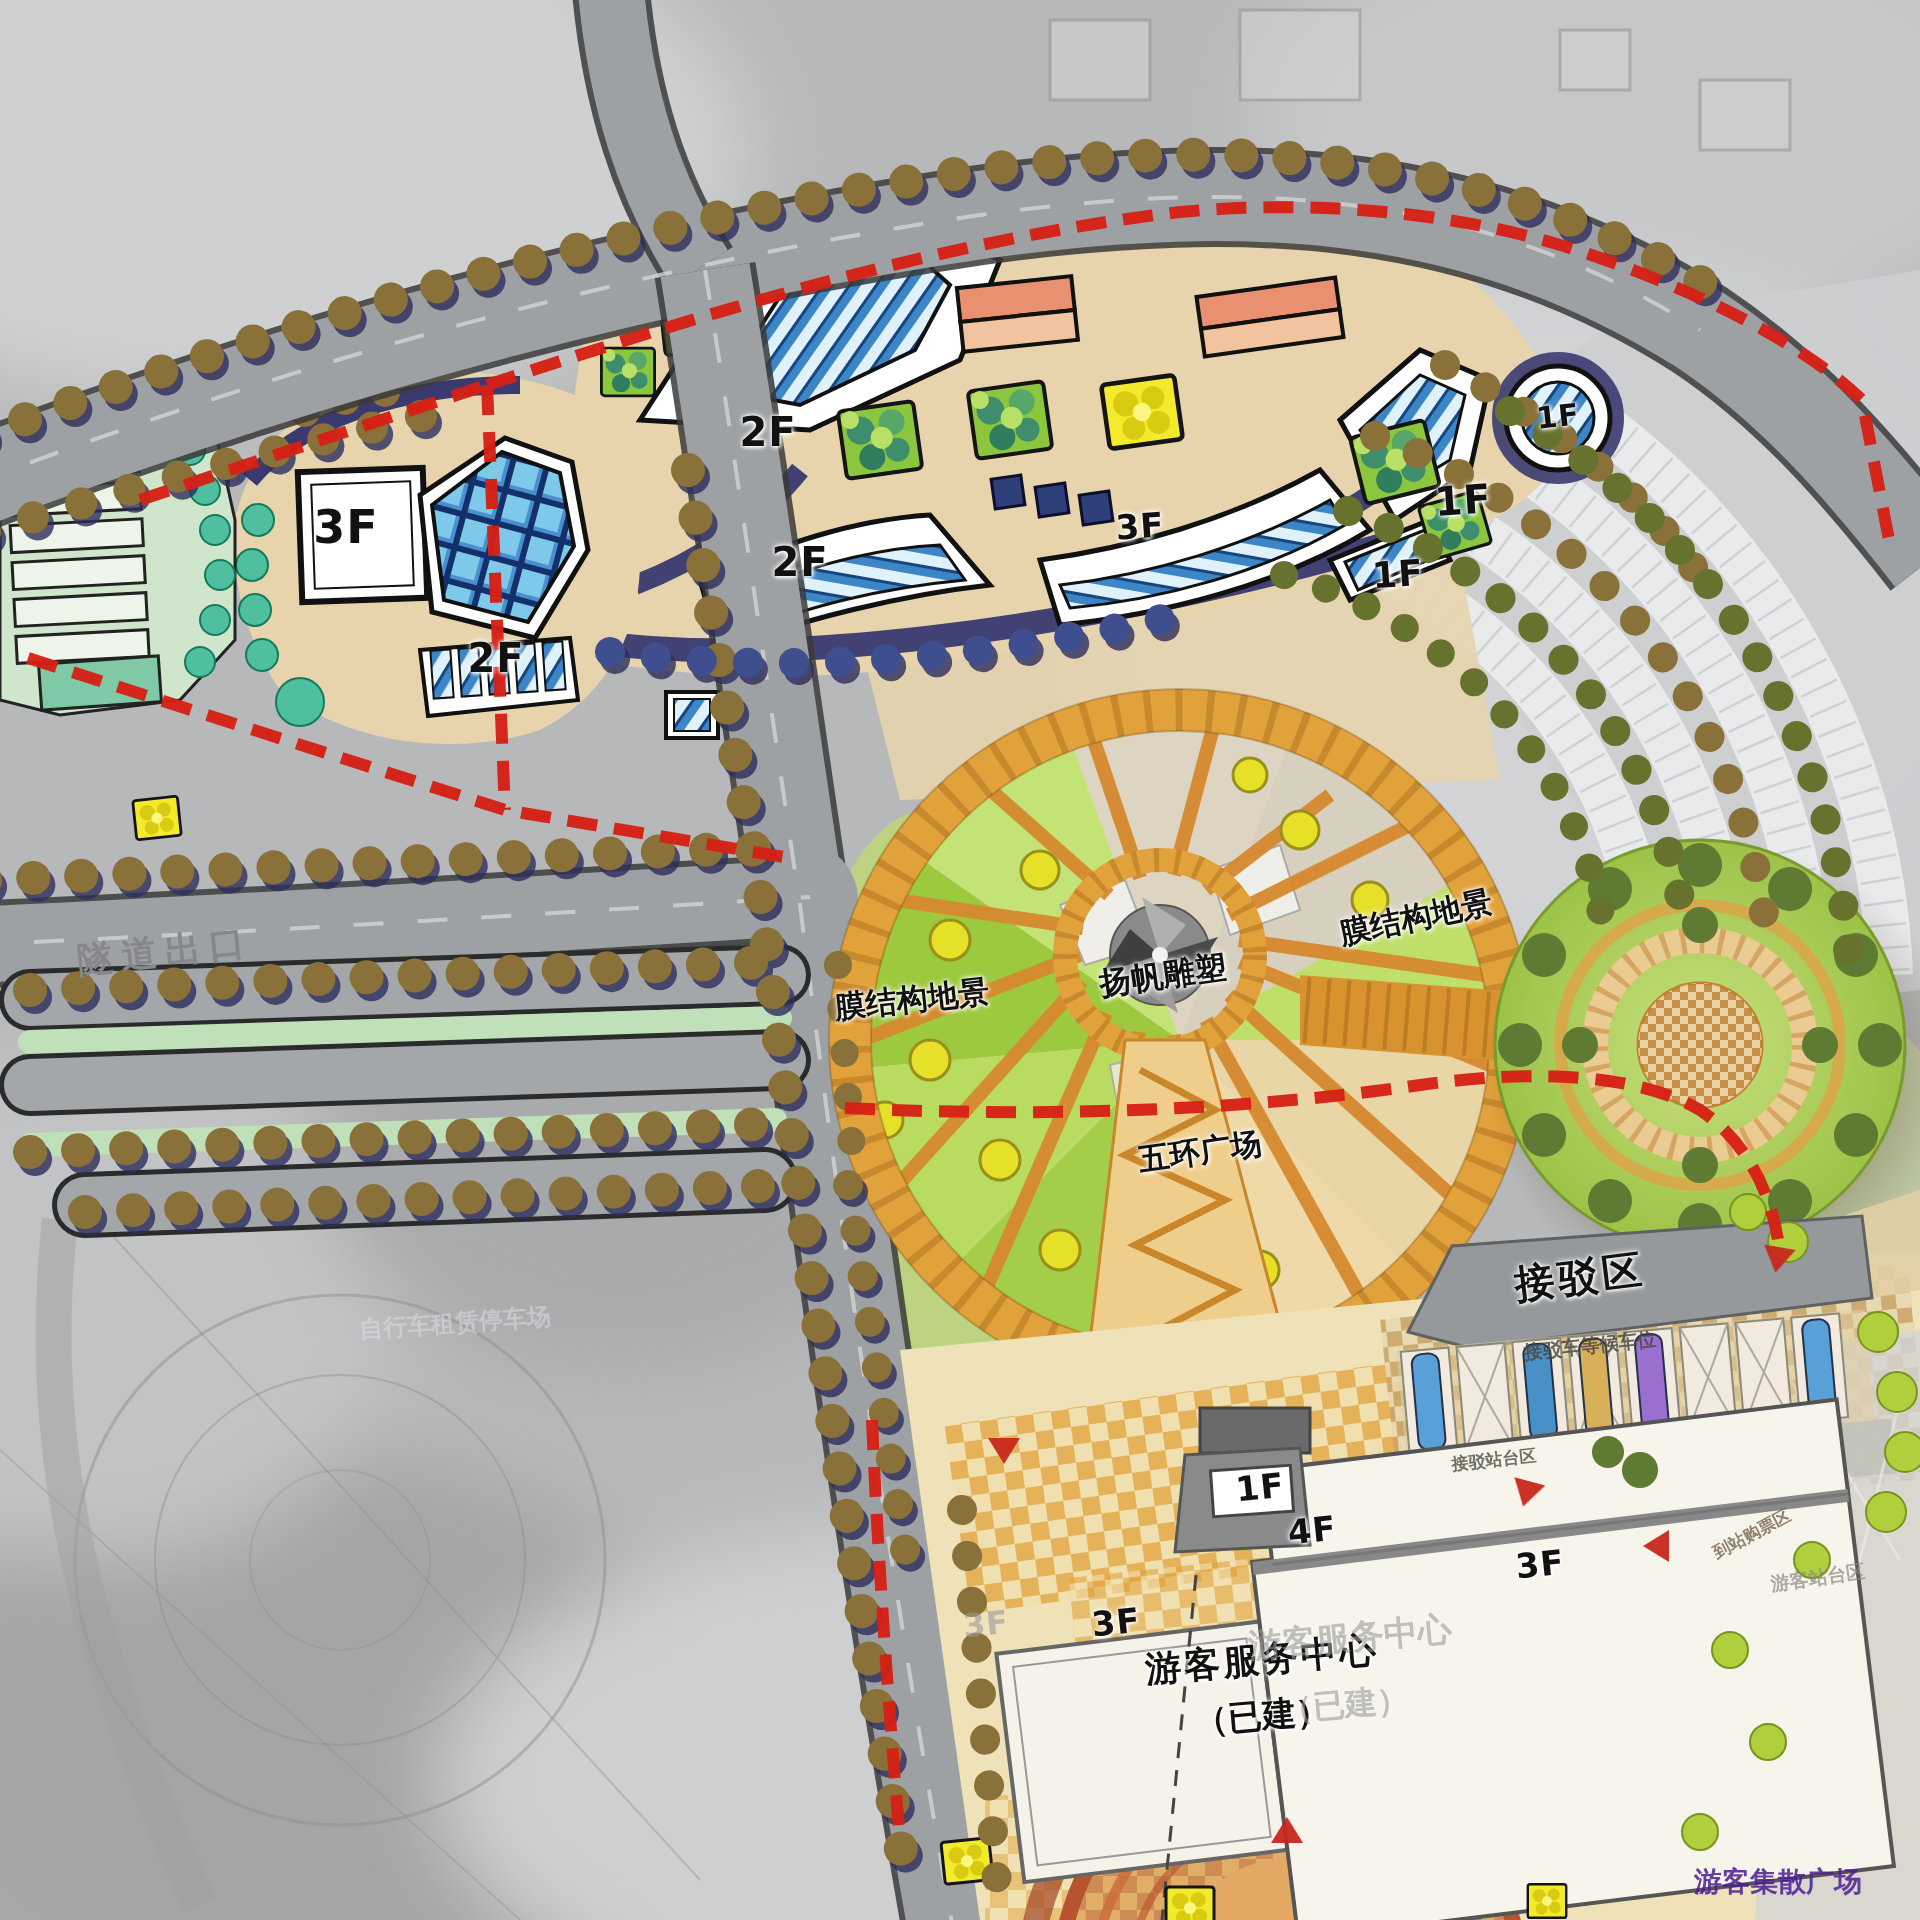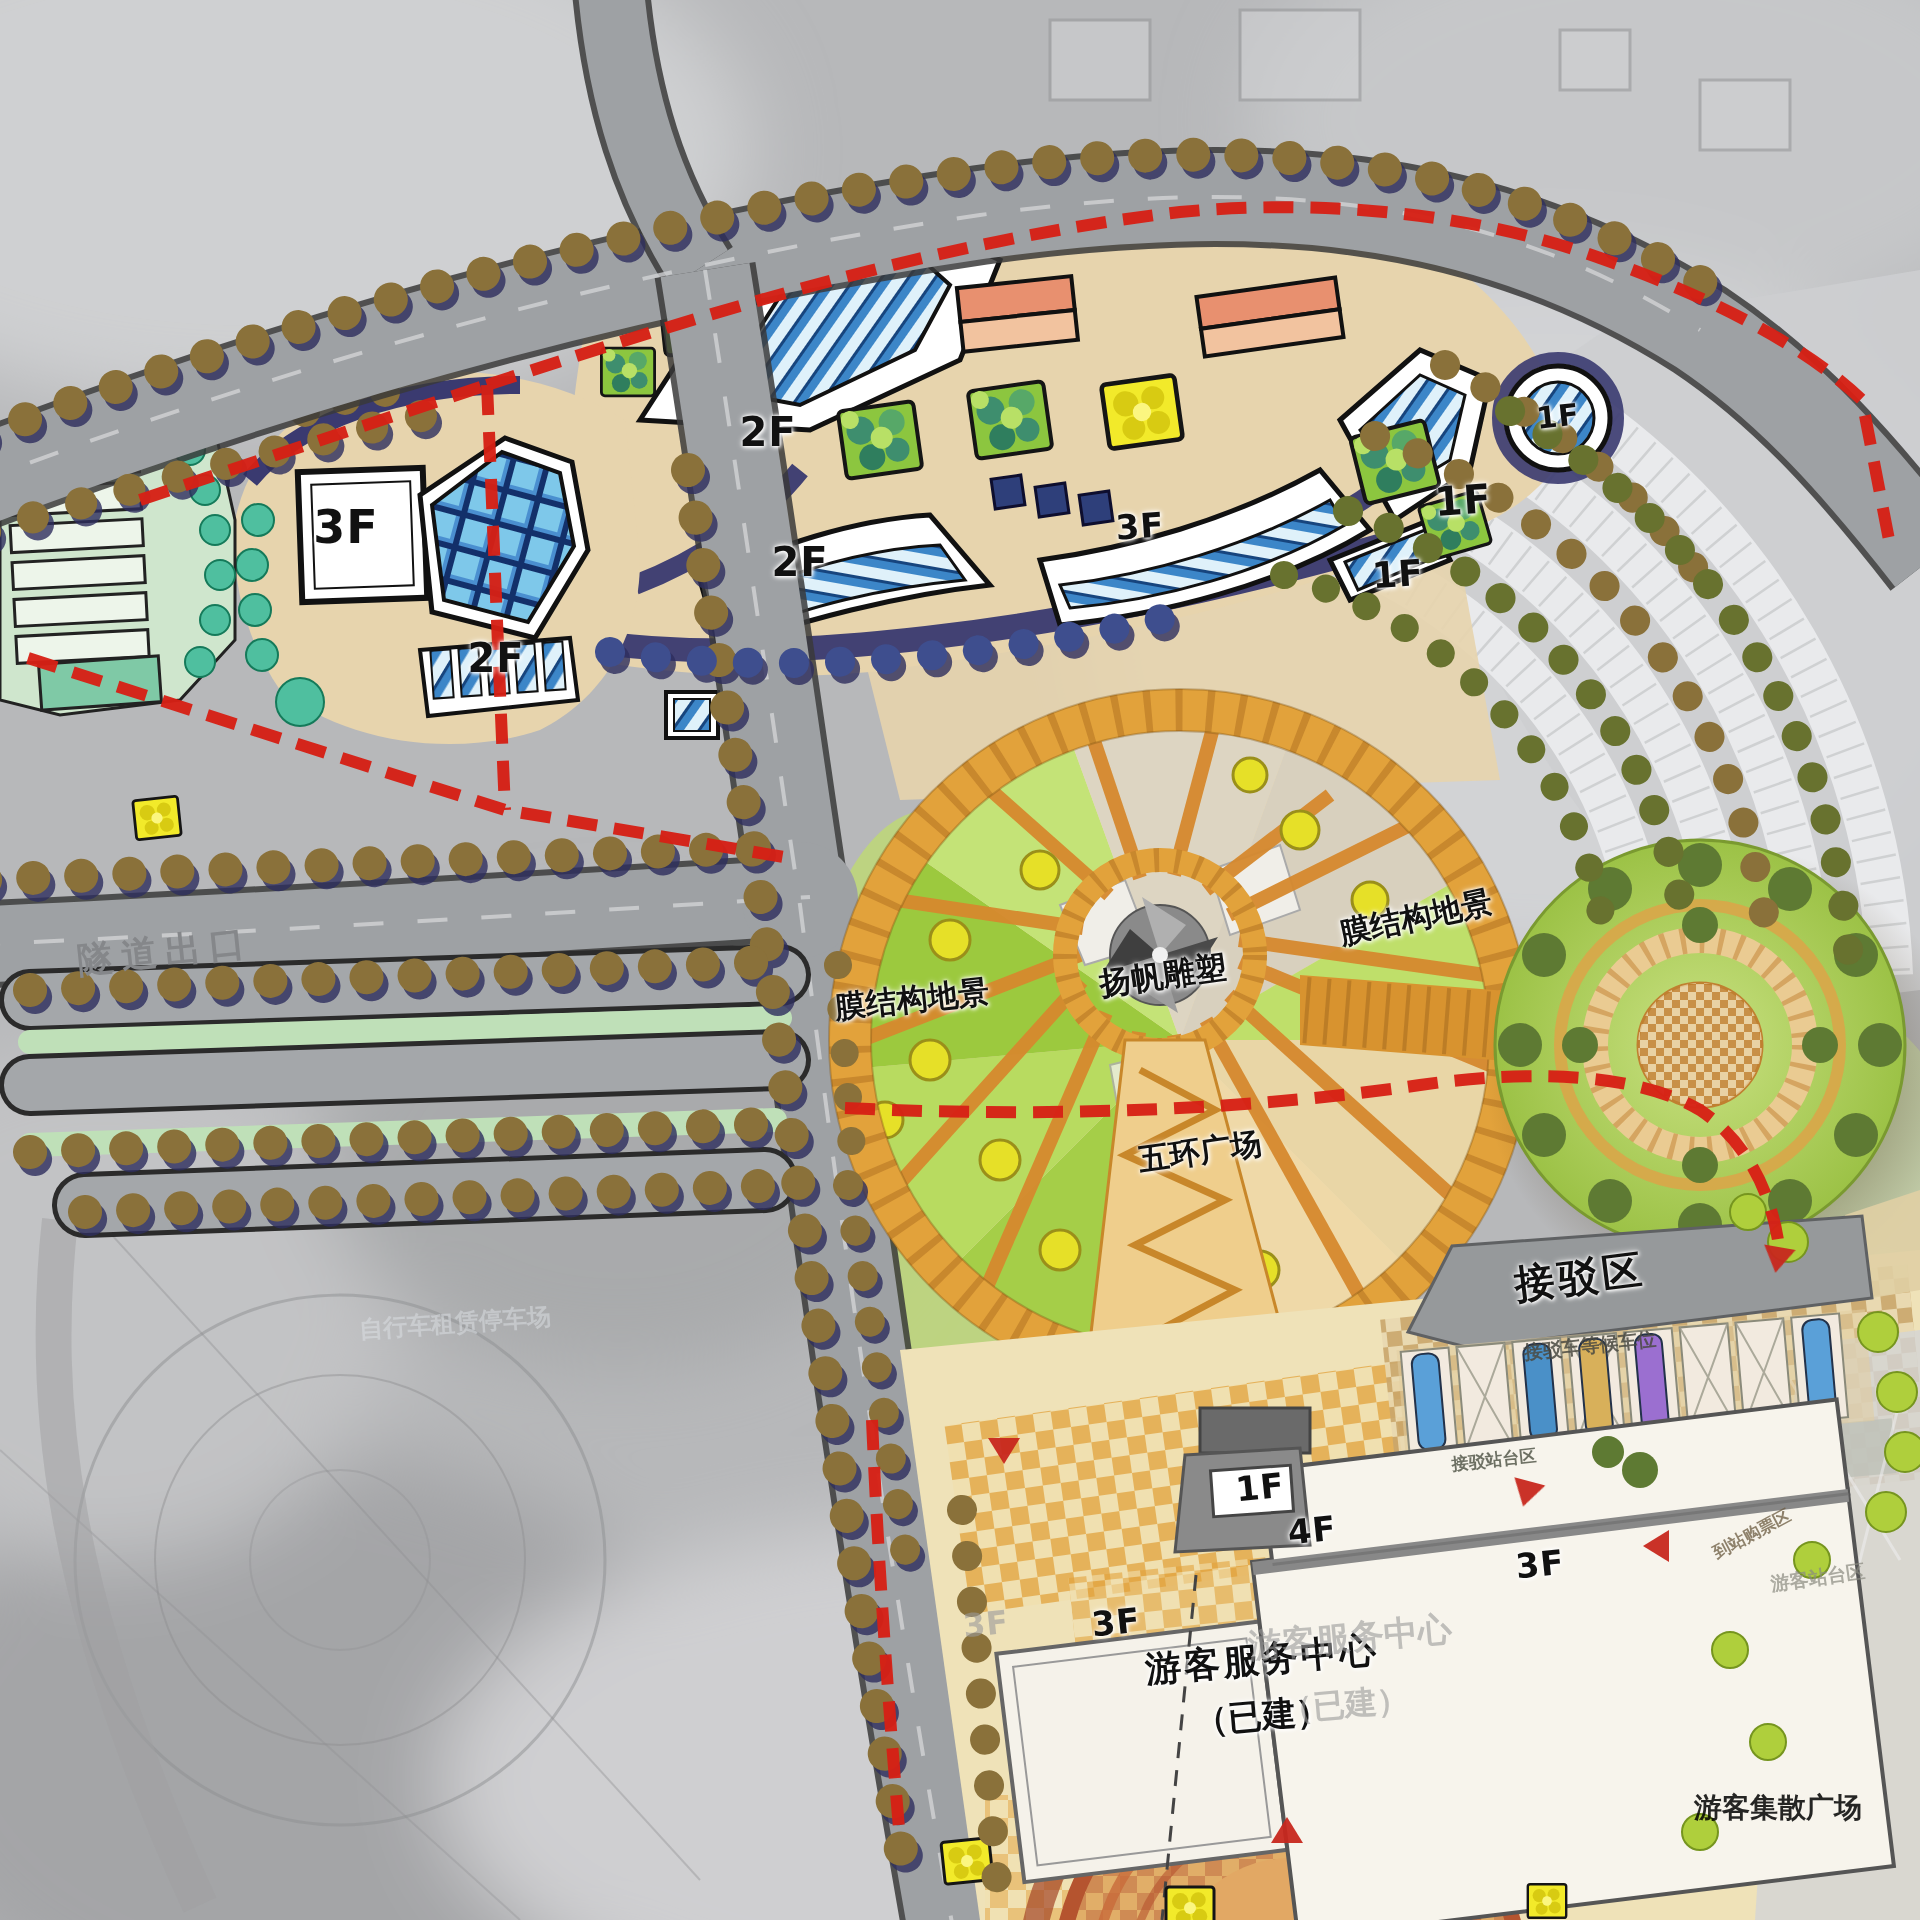--- a/index.html
+++ b/index.html
@@ -547,21 +547,21 @@
   <div class="lbl" style="left:1200px;top:1152px;font-size:31px;transform:translate(-50%,-50%) rotate(-8deg);">五环广场</div>
   <div class="lbl" style="left:1580px;top:1277px;font-size:40px;letter-spacing:4px;transform:translate(-50%,-50%) rotate(-7deg);">接驳区</div>
   <div class="lbl faint" style="left:1590px;top:1346px;font-size:19px;color:#4a4a42;opacity:.85;transform:translate(-50%,-50%) rotate(-6deg);">接驳车等候车位</div>
   <div class="lbl faint" style="left:1494px;top:1460px;font-size:17px;color:#3f4436;opacity:.75;transform:translate(-50%,-50%) rotate(-6deg);">接驳站台区</div>
   <div class="lbl faint" style="left:1752px;top:1534px;font-size:17px;color:#6b5b40;opacity:.75;transform:translate(-50%,-50%) rotate(-28deg);">到站购票区</div>
   <div class="lbl faint" style="left:1818px;top:1578px;font-size:19px;color:#8a8a80;opacity:.7;transform:translate(-50%,-50%) rotate(-8deg);">游客站台区</div>
   <div class="lbl" style="left:1262px;top:1660px;font-size:36px;letter-spacing:3px;transform:translate(-50%,-50%) rotate(-5deg);">游客服务中心</div>
   <div class="lbl" style="left:1262px;top:1716px;font-size:34px;transform:translate(-50%,-50%) rotate(-5deg);">（已建）</div>
   <div class="lbl ghost" style="left:1350px;top:1638px;font-size:34px;transform:translate(-50%,-50%) rotate(-5deg);">游客服务中心</div>
   <div class="lbl ghost" style="left:1345px;top:1705px;font-size:32px;transform:translate(-50%,-50%) rotate(-5deg);">（已建）</div>
-  <div class="lbl faint" style="left:1778px;top:1808px;font-size:28px;color:#000000;opacity:.85;transform:translate(-50%,-50%);">游客集散广场</div>
+  <div class="lbl faint" style="left:1778px;top:1882px;font-size:28px;color:#4c1d95;opacity:.85;transform:translate(-50%,-50%);">游客集散广场</div>
   <div class="lbl faint" style="left:455px;top:1323px;font-size:24px;color:#dde1e6;opacity:.5;transform:translate(-50%,-50%) rotate(-4deg);">自行车租赁停车场</div>
   <div id="floor-labels">
         <div class="lbl fl" style="left: 346px; top: 527px; font-size: 46px; transform: translate(-50%, -50%) rotate(0deg);">3F</div>
         <div class="lbl fl" style="left: 496px; top: 658px; font-size: 40px; transform: translate(-50%, -50%) rotate(0deg);">2F</div>
         <div class="lbl fl" style="left: 768px; top: 432px; font-size: 40px; transform: translate(-50%, -50%) rotate(0deg);">2F</div>
         <div class="lbl fl" style="left: 800px; top: 562px; font-size: 40px; transform: translate(-50%, -50%) rotate(0deg);">2F</div>
         <div class="lbl fl" style="left: 1140px; top: 526px; font-size: 34px; transform: translate(-50%, -50%) rotate(-4deg);">3F</div>
         <div class="lbl fl" style="left: 1558px; top: 416px; font-size: 30px; transform: translate(-50%, -50%) rotate(-6deg);">1F</div>
         <div class="lbl fl" style="left: 1463px; top: 500px; font-size: 40px; transform: translate(-50%, -50%) rotate(-4deg);">1F</div>
         <div class="lbl fl" style="left: 1398px; top: 574px; font-size: 36px; transform: translate(-50%, -50%) rotate(-4deg);">1F</div>

